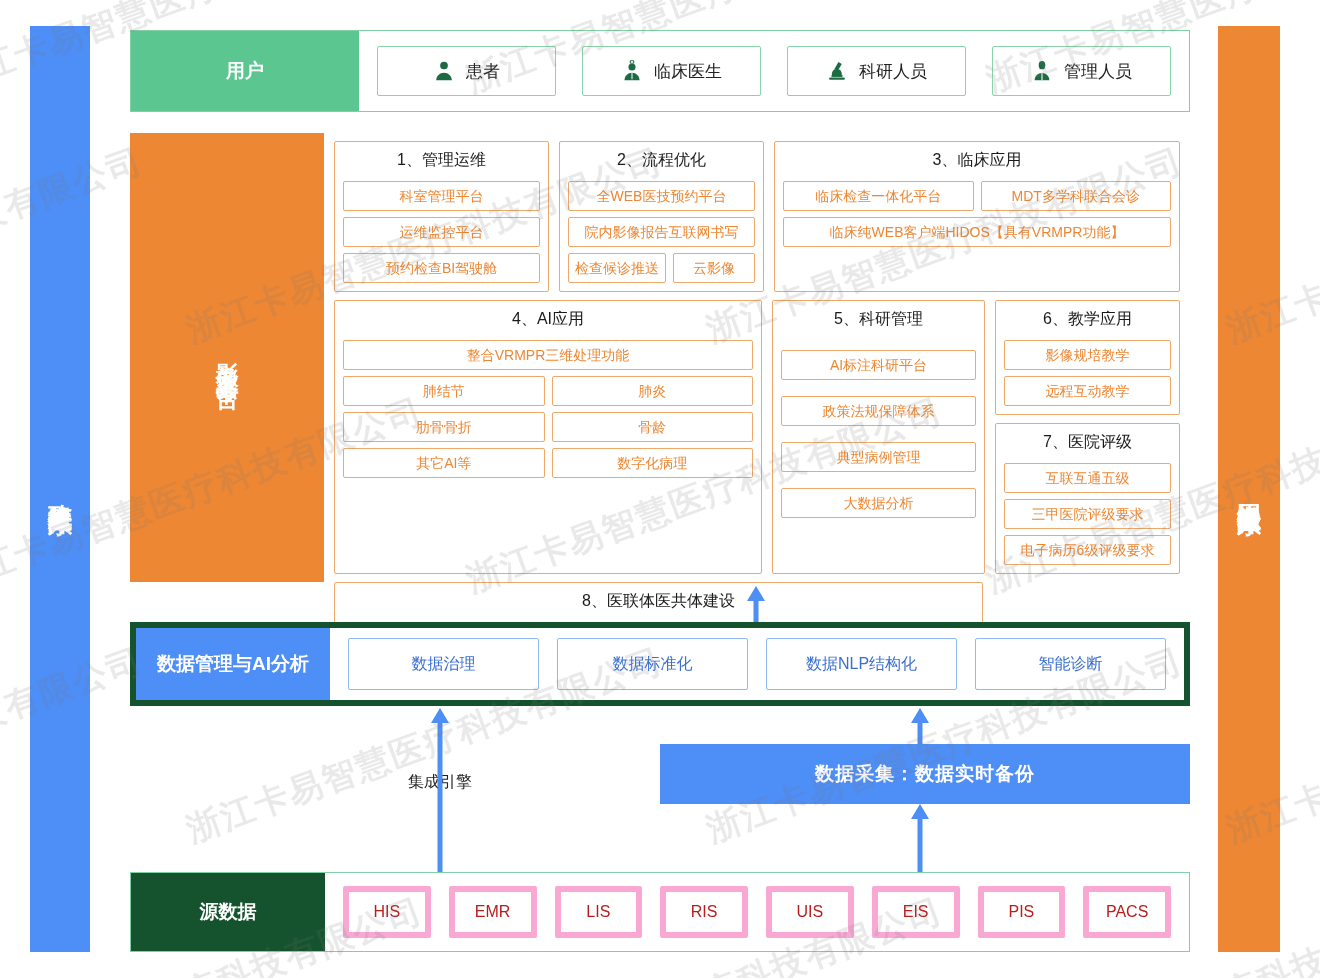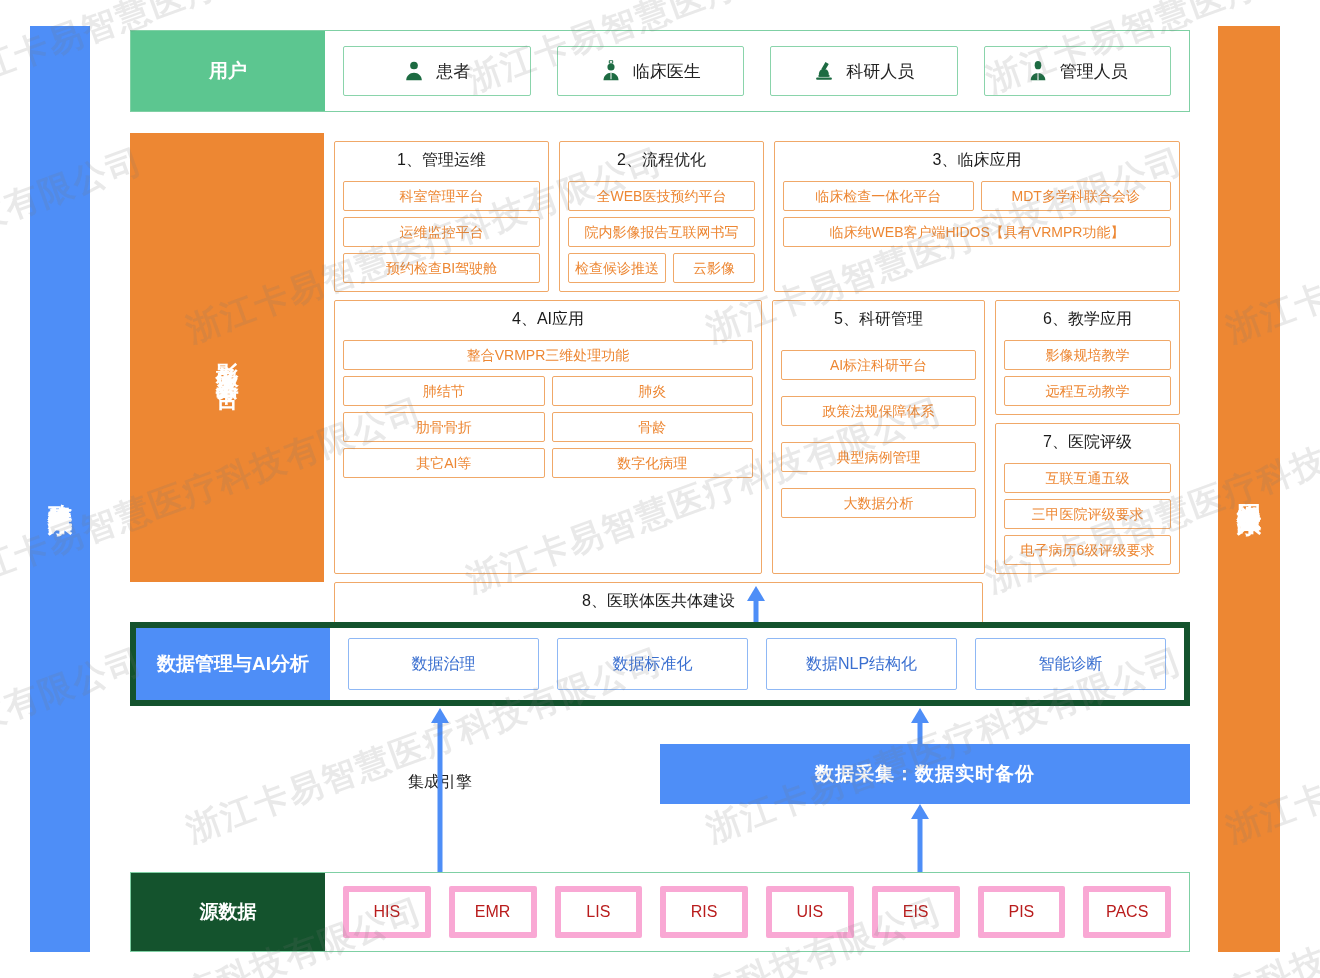--- a/index.html
+++ b/index.html
@@ -54,21 +54,21 @@
   }
   .band-body {
     flex: 1 1 auto;
     display: flex; align-items: center;
     background: #fff;
   }
 
   
   #band-users { left: 130px; top: 30px; width: 1060px; height: 82px;
                 border: 1px solid #7fd0a4; }
-  #band-users .band-label { width: 194px; background: #5CC690; height: 100%; }
+  #band-users .band-label { width: 228px; background: #5CC690; height: 100%; }
   #band-users .band-body  { gap: 26px; padding: 0 18px; height: 100%; }
   .user-card {
     flex: 1 1 0;
     height: 50px;
     border: 1px solid #8ad4ab;
     border-radius: 2px;
     display: flex; align-items: center; justify-content: center;
     gap: 11px;
     background: #fff;
   }

